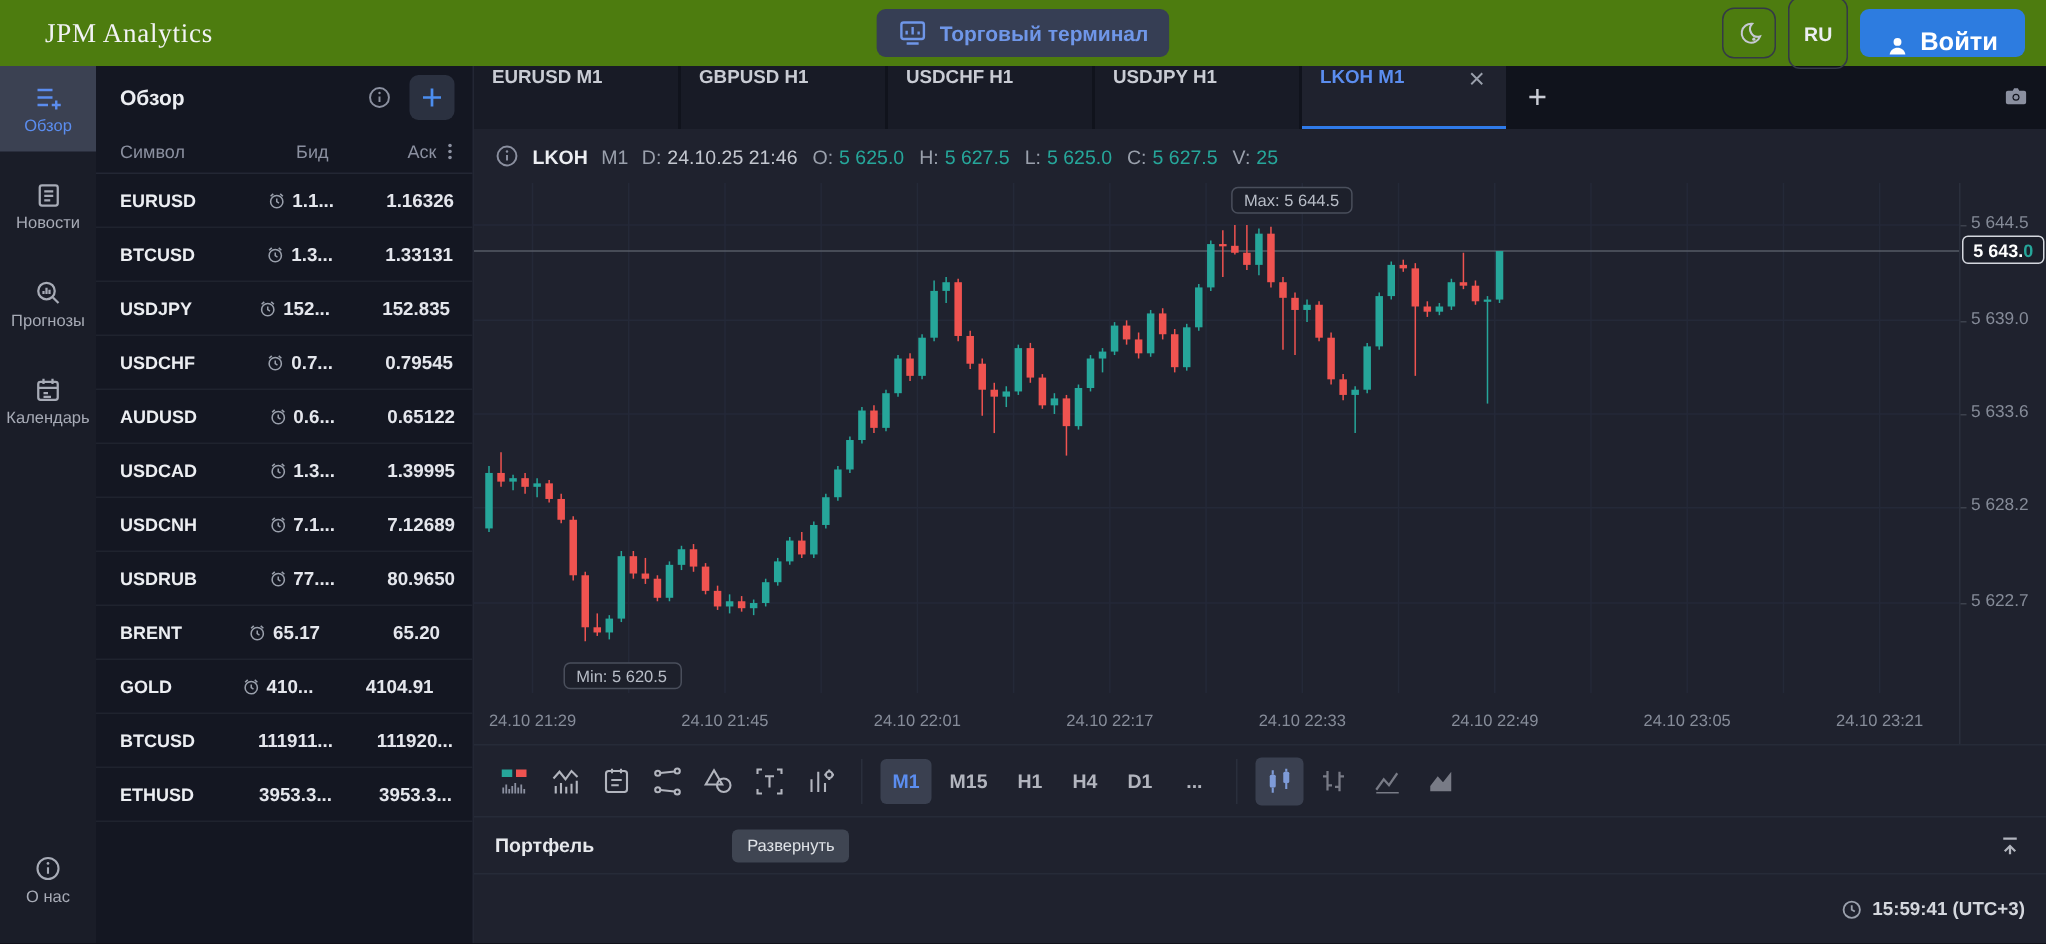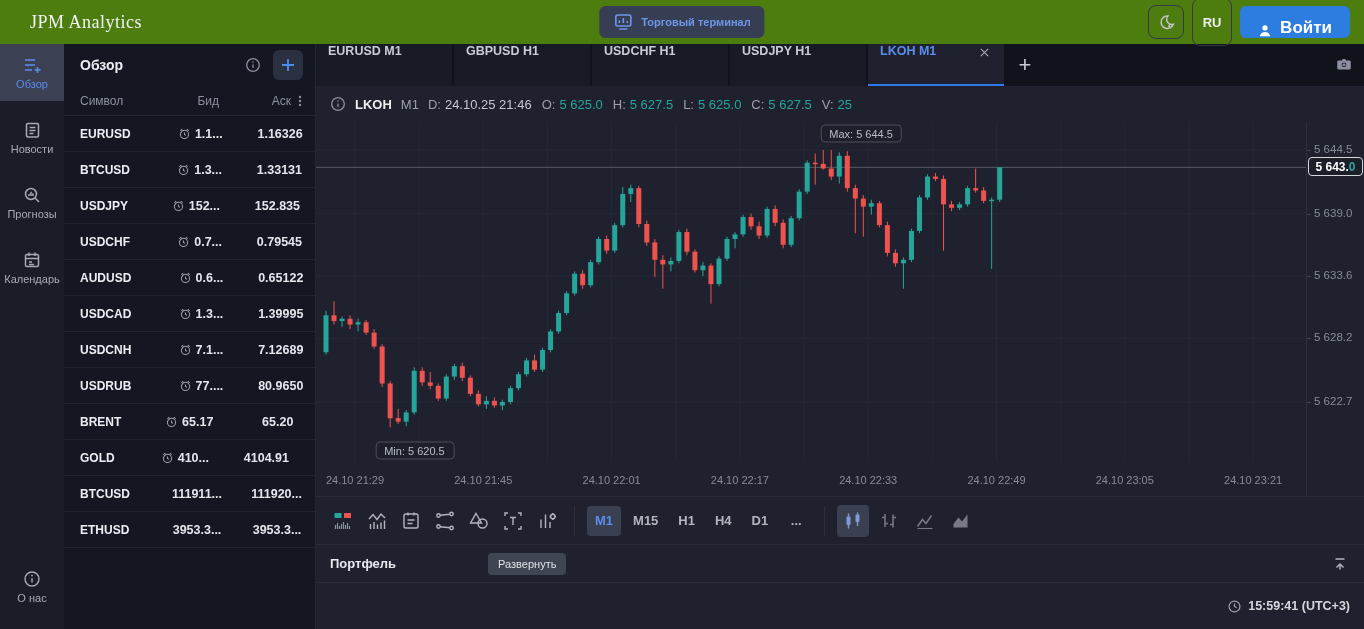--- a/index.html
+++ b/index.html
@@ -8,21 +8,21 @@
     position:relative; width:1364px; height:629px; overflow:hidden;
     font-family:"Liberation Sans", sans-serif; color:#d6d9e0;
     background:#14161f; user-select:none;
   }
   
   .topbar { height:44px; display:flex; align-items:center; background:#4d7c0f; position:relative; }
   .logo { margin-left:30px; font-family:"Liberation Serif", serif; font-size:18px; color:#f2f3f5; letter-spacing:.5px; }
   .terminal-btn {
     position:absolute; left:50%; transform:translateX(-50%);
     height:32px; display:flex; align-items:center; gap:8px; padding:16px 14px;
-    background:#363e54; border-radius:6px; color:#6f96e8; font-size:11px; font-weight:700; cursor:pointer;
+    background:#363e54; border-radius:6px; color:#6f96e8; font-size:14px; font-weight:700; cursor:pointer;
   }
   .topbar-right { margin-left:auto; margin-right:14px; display:flex; align-items:center; gap:8px; }
   .icon-btn-sq { width:36px; height:34px; border:1px solid #343947; border-radius:8px; background:transparent;
     display:flex; align-items:center; justify-content:center; color:#c6c9d2; cursor:pointer; }
   .lang-btn { width:40px; height:48px; border:1px solid #343947; border-radius:8px; background:transparent;
     display:flex; align-items:center; justify-content:center; color:#eceef2; font-size:13px; font-weight:700; cursor:pointer; }
   .login-btn { height:32px; display:flex; align-items:flex-end; gap:8px; padding:0 18px; background:#2d7ce0;
     border-radius:6px; color:#fff; font-size:17px; font-weight:700; cursor:pointer; }
   
   .main { display:flex; height:585px; }

